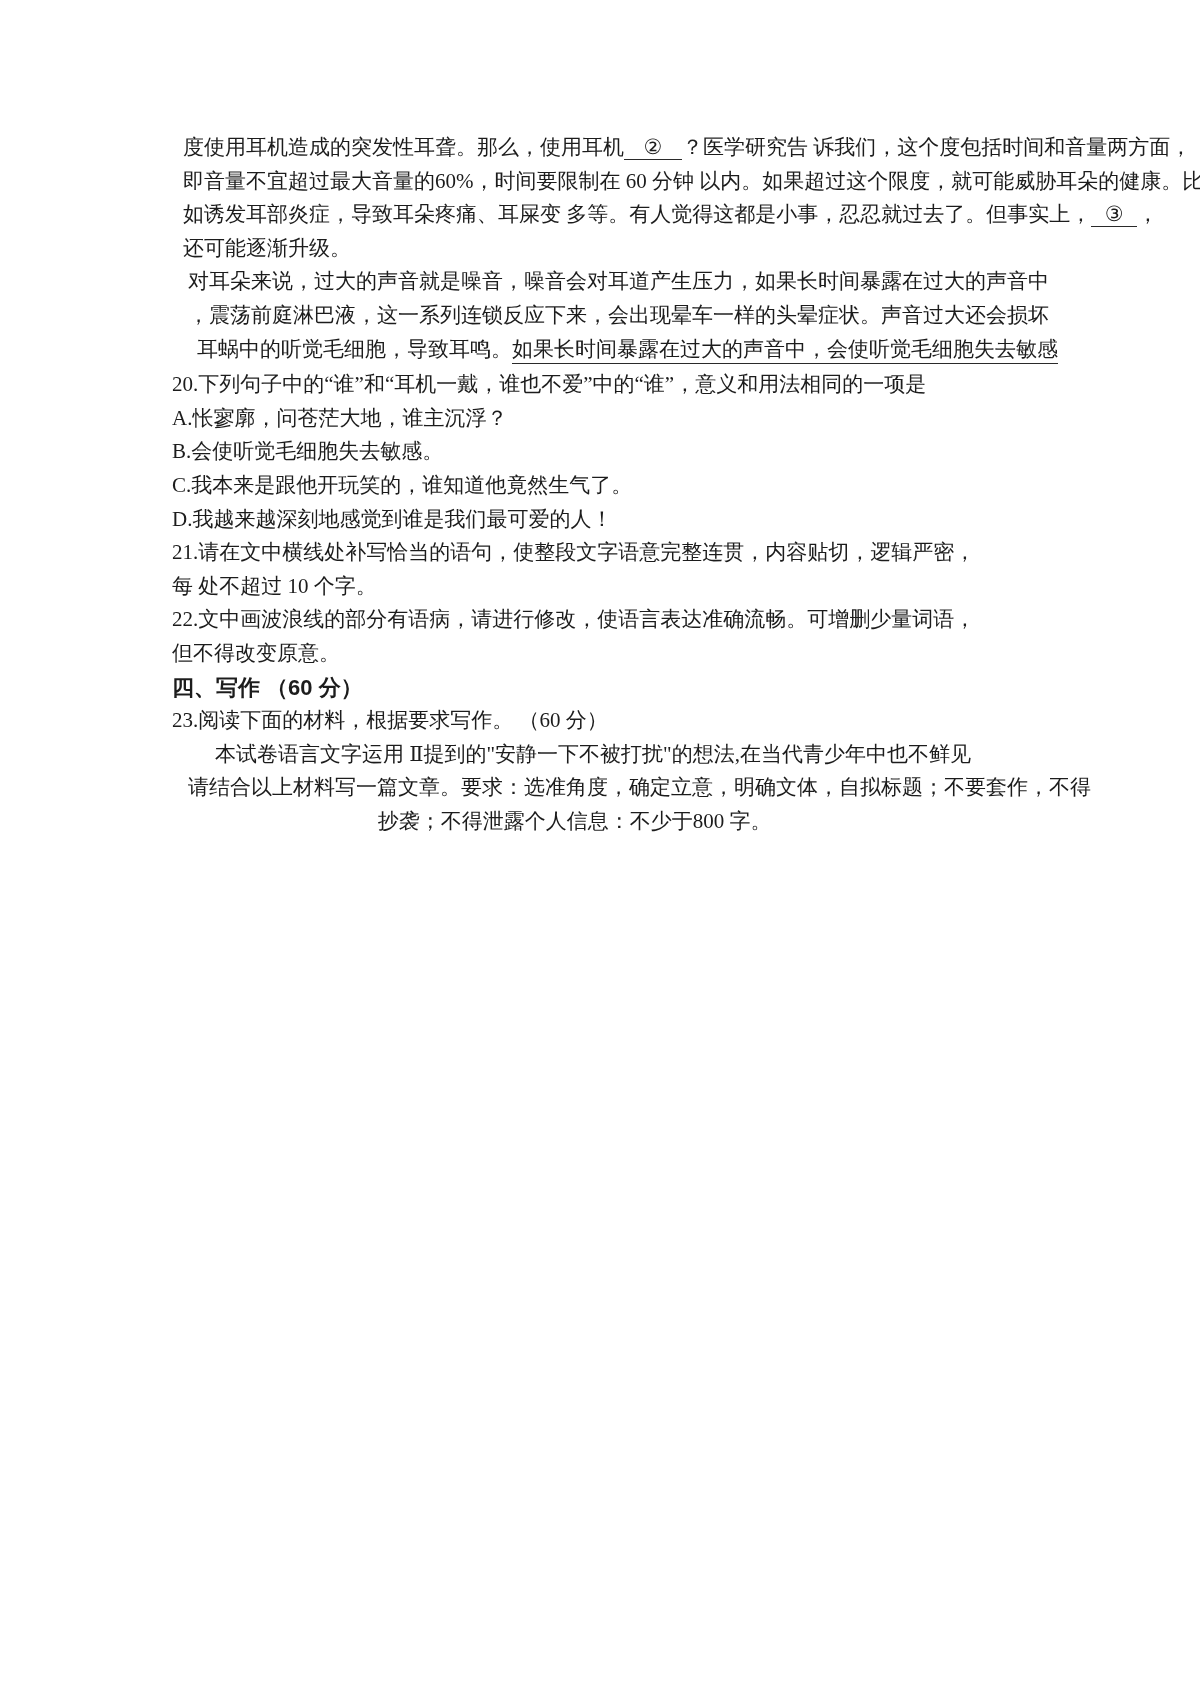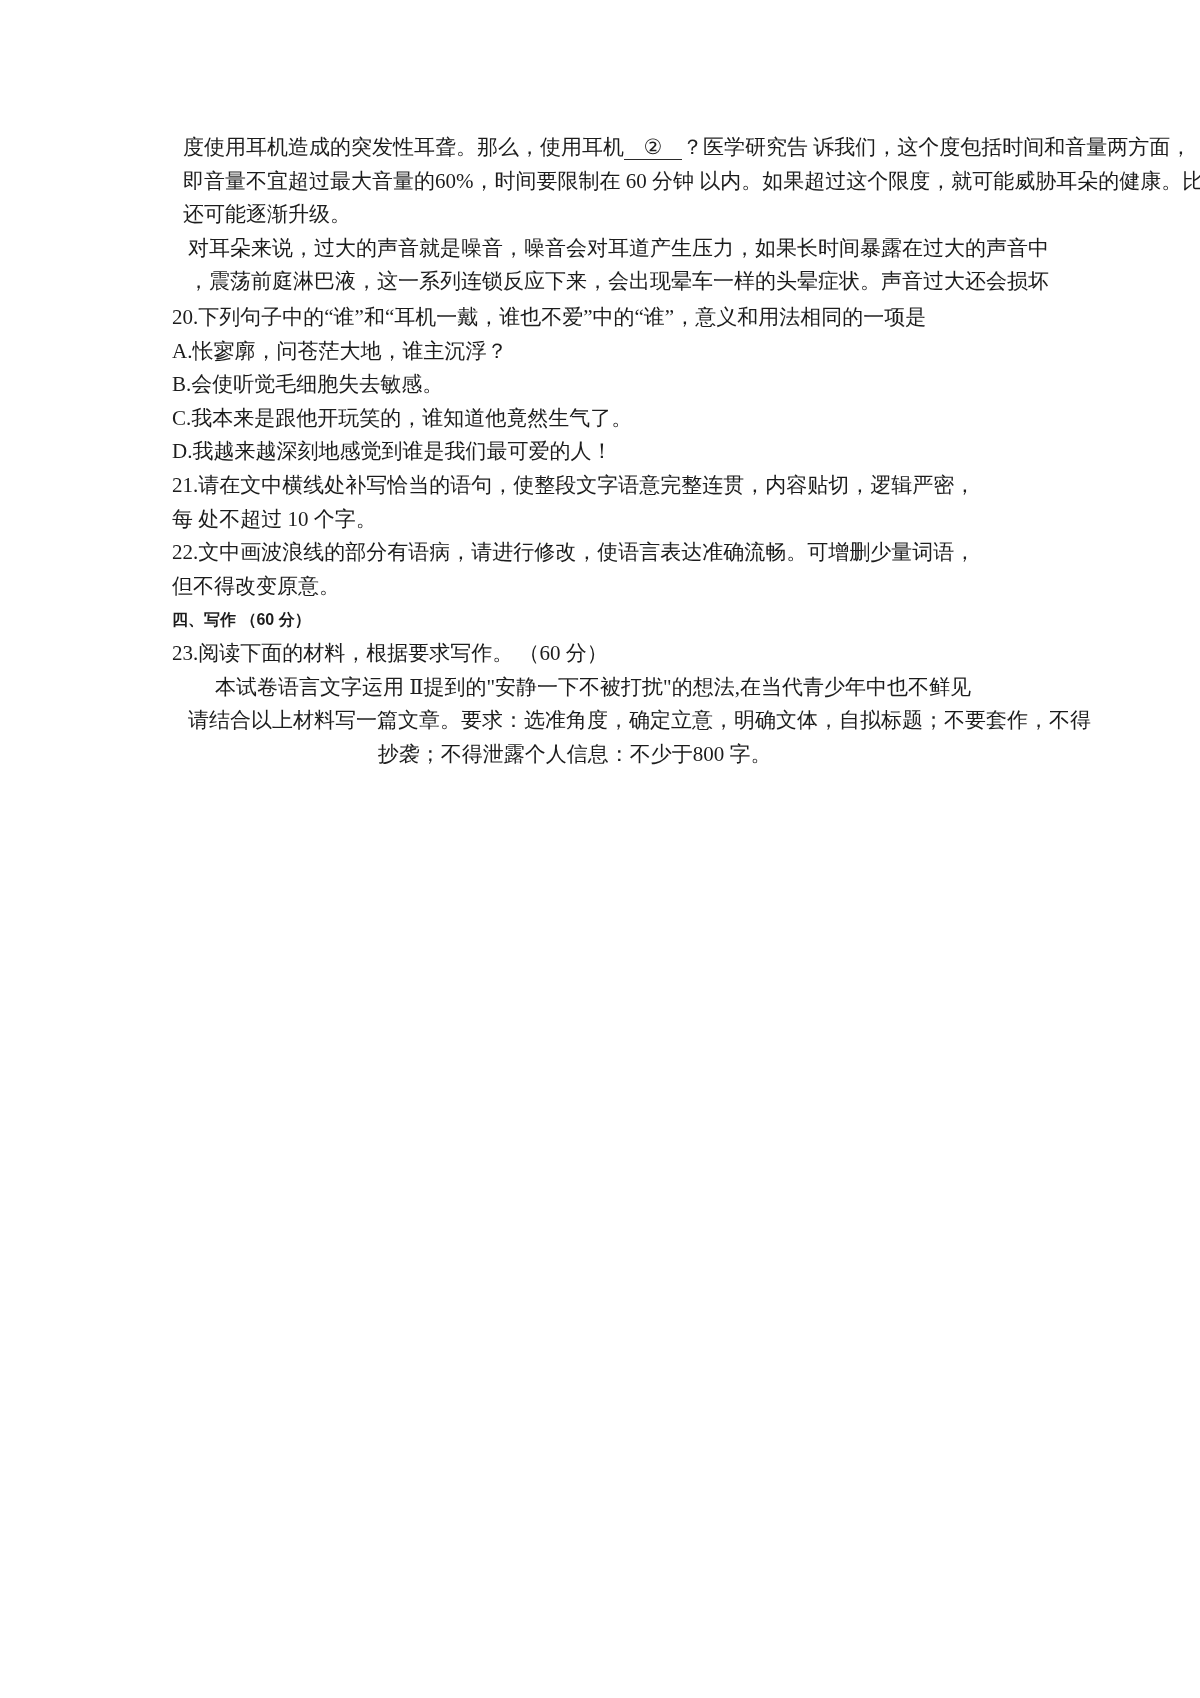--- a/index.html
+++ b/index.html
@@ -34,34 +34,36 @@
     border-bottom: 1.5px solid #2a2a2a;
     line-height: 1;
     padding-bottom: 1px;
   }
   .blank.narrow { min-width: 46px; }
   .uline {
     border-bottom: 1.6px solid #2a2a2a;
     padding-bottom: 2px;
   }
   .gap-before { margin-top: 2px; }
-  .heading { font-weight: bold; font-family: "Liberation Sans", "DejaVu Sans", sans-serif; font-size: 16px; }
+  .heading { font-weight: bold; font-family: "Liberation Sans", "DejaVu Sans", sans-serif; font-size: 22px; }
 </style>
 </head>
 <body>
 
 <div class="page">
   <div class="doc">
 
     <div class="ln indent-sm"><span>度使用耳机造成的突发性耳聋。那么，使用耳机</span><span class="blank">②</span><span>？医学研究告 诉我们，这个度包括时间和音量两方面，</span></div>
     <div class="ln indent-sm">即音量不宜超过最大音量的60%，时间要限制在 60 分钟 以内。如果超过这个限度，就可能威胁耳朵的健康。比</div>
+    <div class="ln indent-sm"><span>如诱发耳部炎症，导致耳朵疼痛、耳屎变 多等。有人觉得这都是小事，忍忍就过去了。但事实上，</span><span class="blank narrow">③</span><span>，</span></div>
     <div class="ln indent-sm">还可能逐渐升级。</div>
 
     <div class="ln indent-md">对耳朵来说，过大的声音就是噪音，噪音会对耳道产生压力，如果长时间暴露在过大的声音中</div>
     <div class="ln indent-md">，震荡前庭淋巴液，这一系列连锁反应下来，会出现晕车一样的头晕症状。声音过大还会损坏</div>
+    <div class="ln indent-lg"><span>耳蜗中的听觉毛细胞，导致耳鸣。</span><span class="uline">如果长时间暴露在过大的声音中，会使听觉毛细胞失去敏感</span></div>
 
     <div class="ln gap-before">20.下列句子中的“谁”和“耳机一戴，谁也不爱”中的“谁”，意义和用法相同的一项是</div>
     <div class="ln">A.怅寥廓，问苍茫大地，谁主沉浮？</div>
     <div class="ln">B.会使听觉毛细胞失去敏感。</div>
     <div class="ln">C.我本来是跟他开玩笑的，谁知道他竟然生气了。</div>
     <div class="ln">D.我越来越深刻地感觉到谁是我们最可爱的人！</div>
 
     <div class="ln">21.请在文中横线处补写恰当的语句，使整段文字语意完整连贯，内容贴切，逻辑严密，</div>
     <div class="ln">每 处不超过 10 个字。</div>
 

